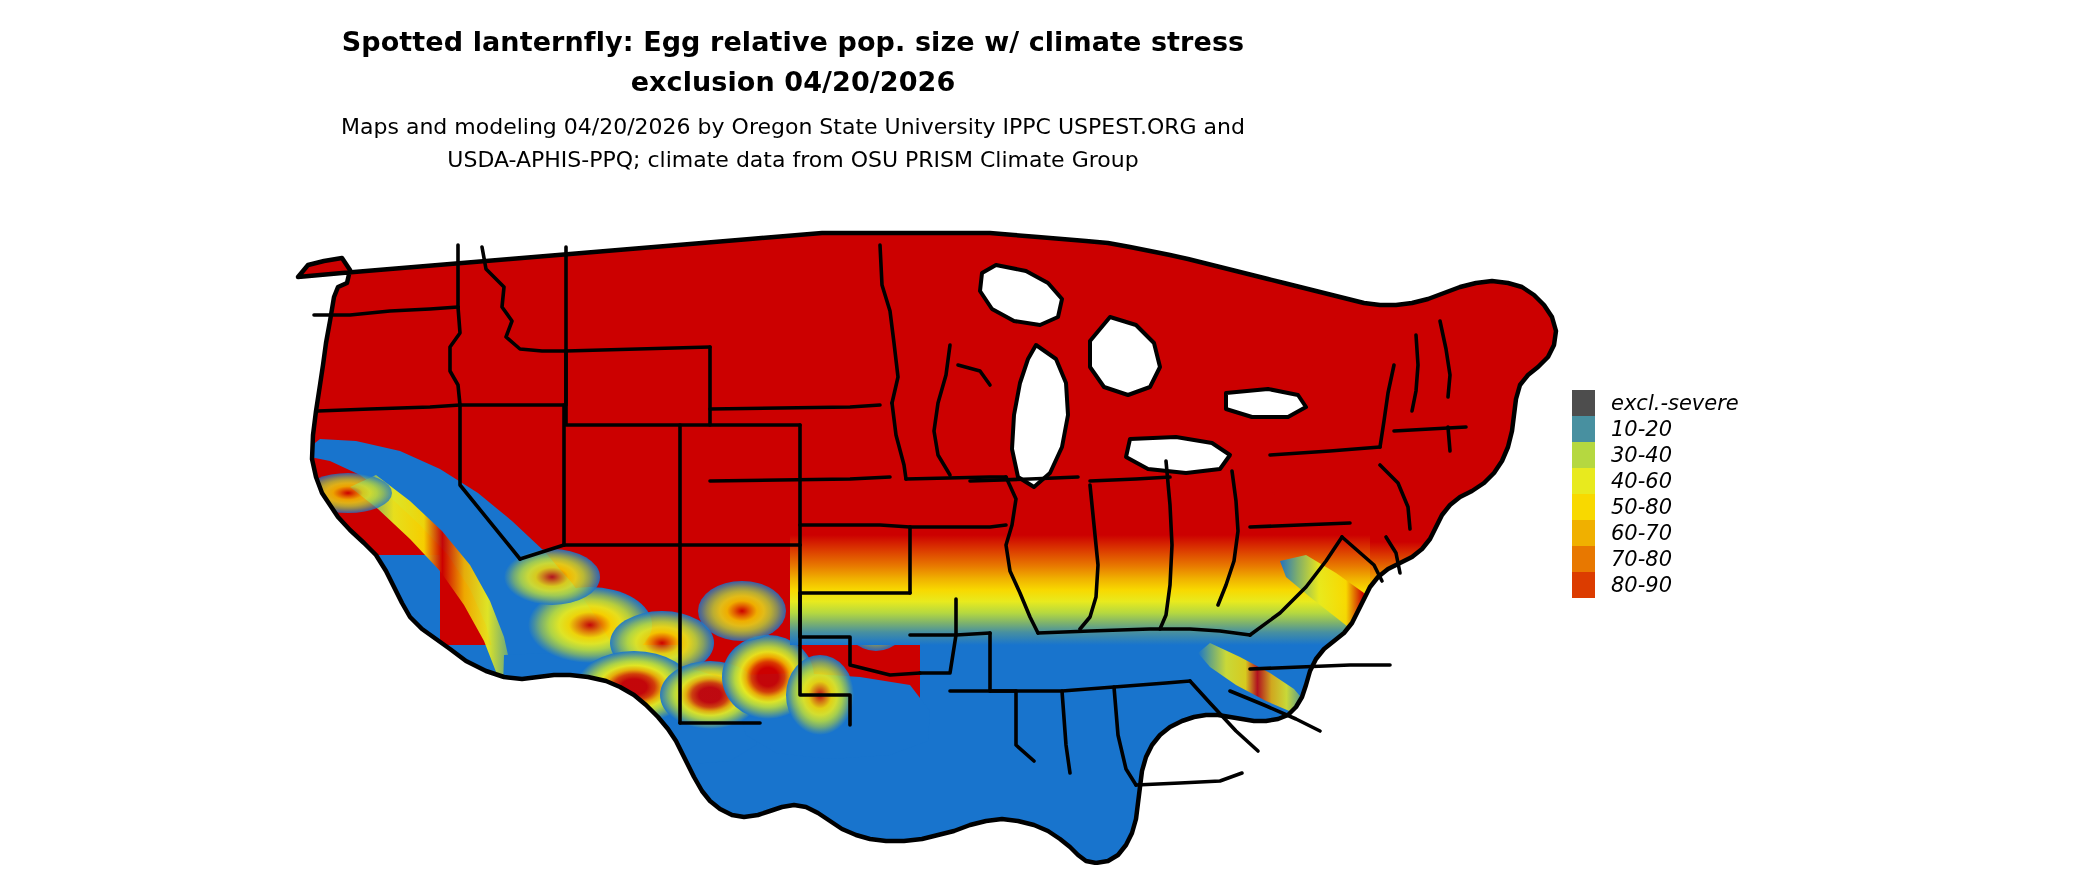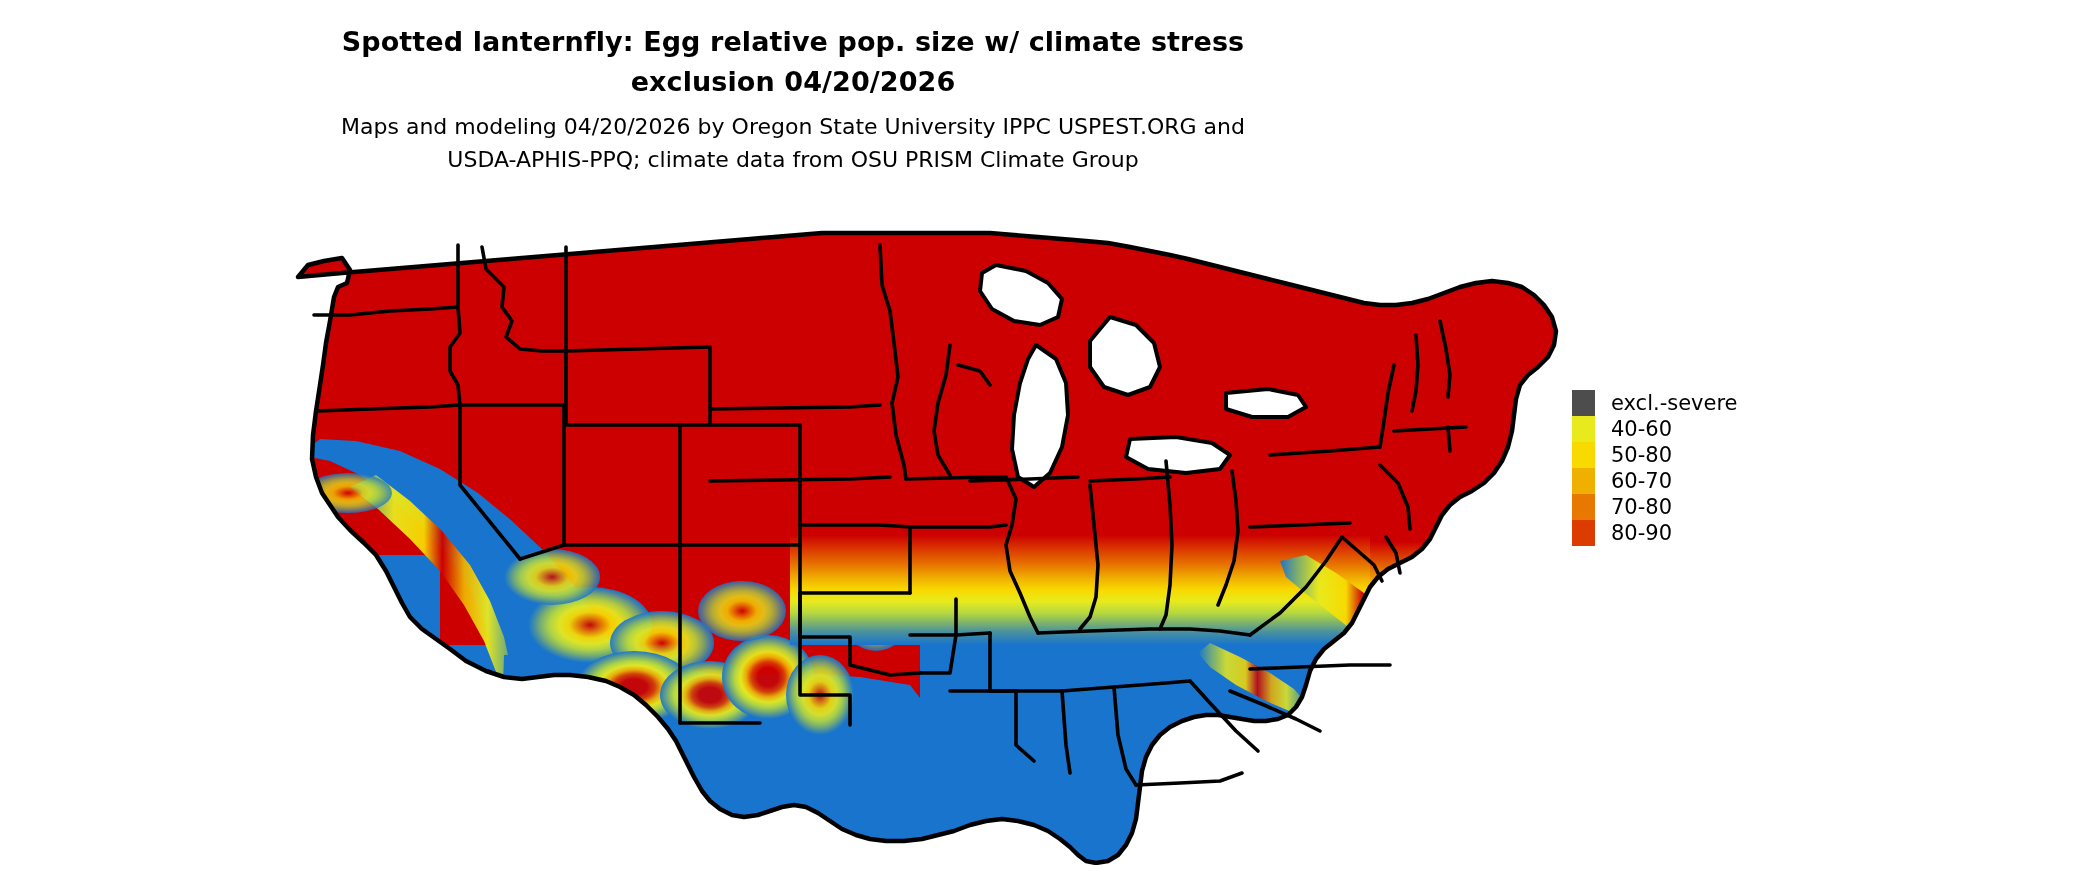--- a/index.html
+++ b/index.html
@@ -68,20 +68,21 @@
     font-size: 22px;
     font-weight: bold;
     line-height: 26px;
     margin: 0 0 10px 0;
     white-space: nowrap;
   }
   .legend-row {
     display: flex;
     align-items: center;
     height: 26px;
+    font-style: italic;
   }
   .legend-swatch {
     width: 23px;
     height: 26px;
     flex: 0 0 23px;
   }
   .legend-label {
     font-size: 21px;
     line-height: 26px;
     margin-left: 16px;
@@ -435,20 +436,28 @@
 </svg>
 </div>
 
 <div id="legend">
 
   <div class="legend-row">
     <span class="legend-swatch" style="background: rgb(77, 77, 77);"></span>
     <span class="legend-label">excl.-severe</span>
   </div>
   <div class="legend-row">
+    <span class="legend-swatch" style="background: rgb(72, 144, 160);"></span>
+    <span class="legend-label">10-20</span>
+  </div>
+  <div class="legend-row">
+    <span class="legend-swatch" style="background: rgb(181, 216, 64);"></span>
+    <span class="legend-label">30-40</span>
+  </div>
+  <div class="legend-row">
     <span class="legend-swatch" style="background: rgb(232, 234, 30);"></span>
     <span class="legend-label">40-60</span>
   </div>
   <div class="legend-row">
     <span class="legend-swatch" style="background: rgb(248, 217, 0);"></span>
     <span class="legend-label">50-80</span>
   </div>
   <div class="legend-row">
     <span class="legend-swatch" style="background: rgb(240, 176, 0);"></span>
     <span class="legend-label">60-70</span>

